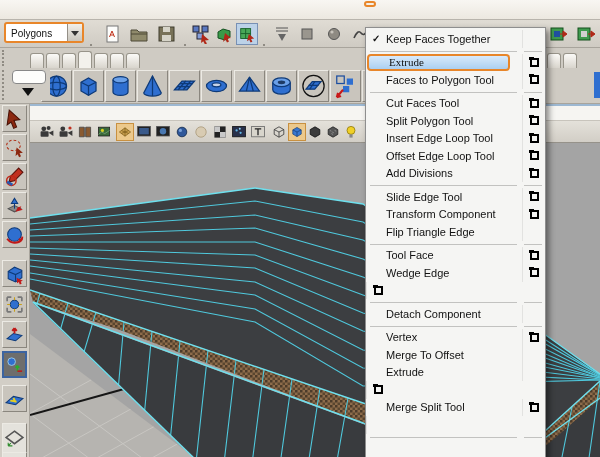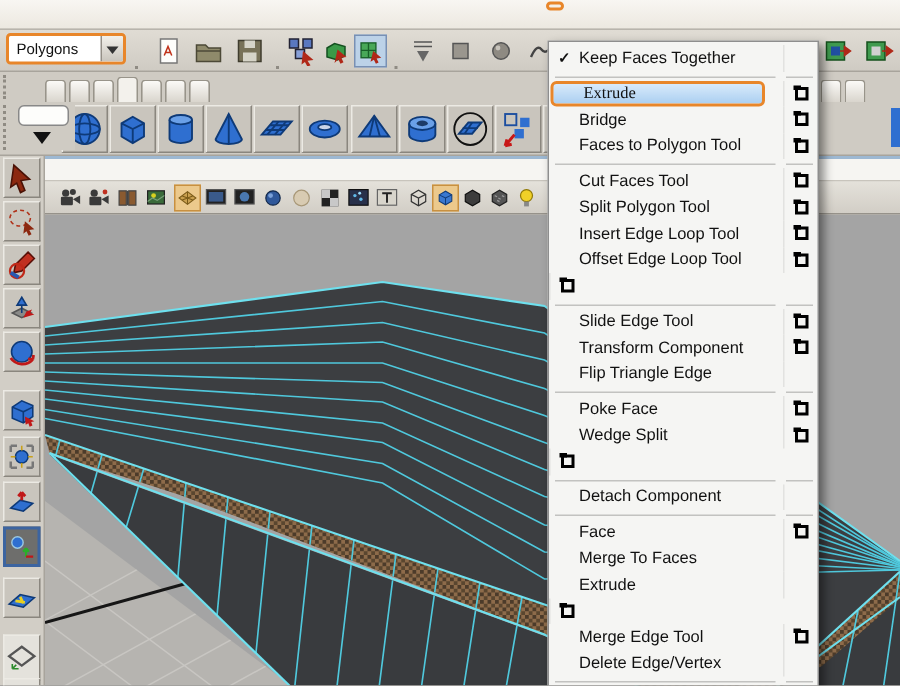--- a/index.html
+++ b/index.html
@@ -497,29 +497,20 @@
           <span class="chk">✓</span>
           <span class="lbl">Extrude</span>
         </span>
         <span class="optc">
           <span class="optb"></span>
         </span>
       </div>
       <div class="mi opt">
         <span class="miw">
           <span class="chk">✓</span>
-          <span class="lbl">Bridge</span>
-        </span>
-        <span class="optc">
-          <span class="optb"></span>
-        </span>
-      </div>
-      <div class="mi opt">
-        <span class="miw">
-          <span class="chk">✓</span>
           <span class="lbl">Faces to Polygon Tool</span>
         </span>
         <span class="optc">
           <span class="optb"></span>
         </span>
       </div>
       <div class="mi sep">
         
         
       </div>
@@ -553,20 +544,24 @@
       <div class="mi opt">
         <span class="miw">
           <span class="chk">✓</span>
           <span class="lbl">Offset Edge Loop Tool</span>
         </span>
         <span class="optc">
           <span class="optb"></span>
         </span>
       </div>
       <div class="mi opt">
+        <span class="miw">
+          <span class="chk">✓</span>
+          <span class="lbl">Add Divisions</span>
+        </span>
         <span class="optc">
           <span class="optb"></span>
         </span>
       </div>
       <div class="mi sep">
         
         
       </div>
       <div class="mi opt">
         <span class="miw">
@@ -595,30 +590,30 @@
           
         </span>
       </div>
       <div class="mi sep">
         
         
       </div>
       <div class="mi opt">
         <span class="miw">
           <span class="chk">✓</span>
-          <span class="lbl">Poke Face</span>
-        </span>
-        <span class="optc">
-          <span class="optb"></span>
-        </span>
-      </div>
-      <div class="mi opt">
-        <span class="miw">
-          <span class="chk">✓</span>
-          <span class="lbl">Wedge Split</span>
+          <span class="lbl">Tool Face</span>
+        </span>
+        <span class="optc">
+          <span class="optb"></span>
+        </span>
+      </div>
+      <div class="mi opt">
+        <span class="miw">
+          <span class="chk">✓</span>
+          <span class="lbl">Wedge Edge</span>
         </span>
         <span class="optc">
           <span class="optb"></span>
         </span>
       </div>
       <div class="mi opt">
         <span class="optc">
           <span class="optb"></span>
         </span>
       </div>
@@ -635,30 +630,30 @@
           
         </span>
       </div>
       <div class="mi sep">
         
         
       </div>
       <div class="mi opt">
         <span class="miw">
           <span class="chk">✓</span>
-          <span class="lbl">Face</span>
+          <span class="lbl">Vertex</span>
         </span>
         <span class="optc">
           <span class="optb"></span>
         </span>
       </div>
       <div class="mi">
         <span class="miw">
           <span class="chk">✓</span>
-          <span class="lbl">Merge To Faces</span>
+          <span class="lbl">Merge To Offset</span>
         </span>
         <span class="optc">
           
         </span>
       </div>
       <div class="mi">
         <span class="miw">
           <span class="chk">✓</span>
           <span class="lbl">Extrude</span>
         </span>
@@ -667,31 +662,27 @@
         </span>
       </div>
       <div class="mi opt">
         <span class="optc">
           <span class="optb"></span>
         </span>
       </div>
       <div class="mi opt">
         <span class="miw">
           <span class="chk">✓</span>
-          <span class="lbl">Merge Edge Tool</span>
+          <span class="lbl">Merge Split Tool</span>
         </span>
         <span class="optc">
           <span class="optb"></span>
         </span>
       </div>
       <div class="mi">
-        <span class="miw">
-          <span class="chk">✓</span>
-          <span class="lbl">Delete Edge/Vertex</span>
-        </span>
         <span class="optc">
           
         </span>
       </div>
       <div class="mi sep">
         
         
       </div>
     </div>
 

